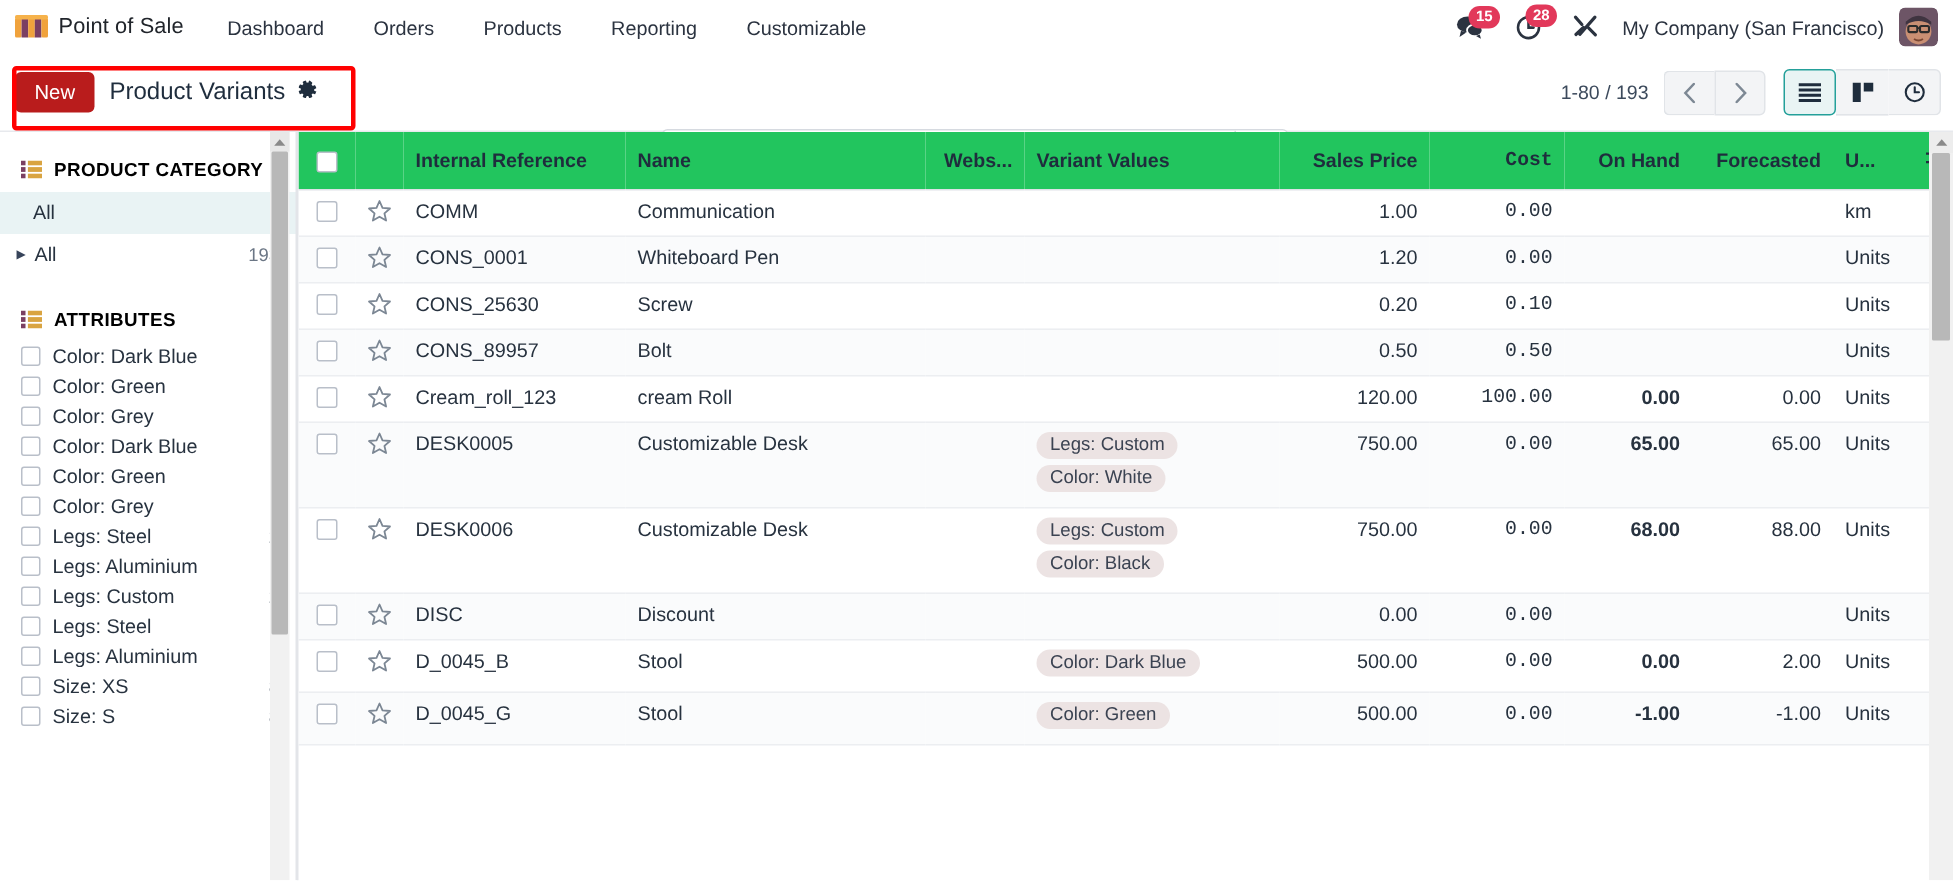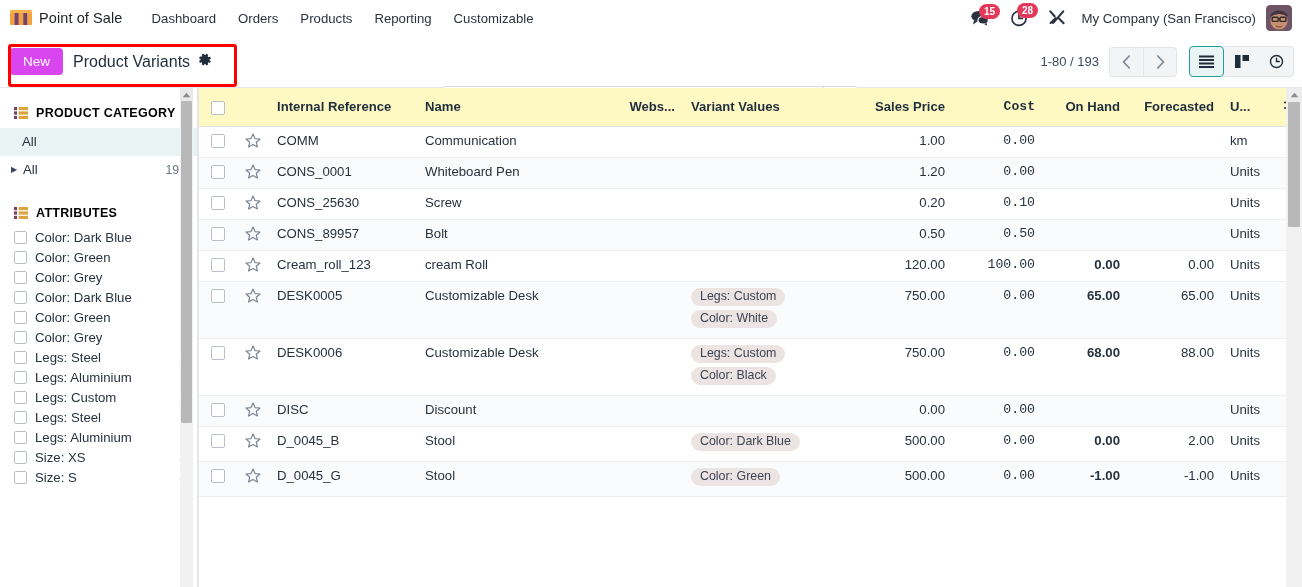--- a/index.html
+++ b/index.html
@@ -29,21 +29,21 @@
   }
   .brand-logo {
     width: 22px; height: 17px;
     display: block;
   }
   .brand-name {
     font-size: 14.5px;
     color: #21252b;
     letter-spacing: .1px;
   }
-  .nav-links { display: flex; align-items: center; gap: 0; }
+  .nav-links { display: flex; align-items: center; gap: 11px; }
   .nav-link {
     font-size: 13.2px;
     color: #2b3340;
     padding: 6px 11px;
     cursor: pointer;
     white-space: nowrap;
   }
   .nav-right {
     margin-left: auto;
     display: flex;
@@ -104,21 +104,21 @@
   .red-annotation {
     position: absolute;
     left: 8px; top: 44px;
     width: 229px; height: 43px;
     border: 3px solid #ff0000;
     border-radius: 3px;
     pointer-events: none;
     z-index: 30;
   }
   .btn-new {
-    background: #d946ef;
+    background: #b91c1c;
     color: #ffffff;
     border: none;
     border-radius: 4px;
     font-size: 13.5px;
     padding: 6px 13px;
     cursor: pointer;
     font-family: inherit;
   }
   .breadcrumb {
     font-size: 16px;
@@ -311,21 +311,21 @@
     background: #fff;
     border-left: 1px solid #e3e5e9;
   }
   table.olist {
     width: 1070px;
     border-collapse: collapse;
     table-layout: fixed;
     font-size: 13.2px;
   }
   table.olist thead th {
-    background: #fef9c3;
+    background: #22c55e;
     border-bottom: 1px solid #dfe2e7;
     font-weight: bold;
     color: #1f2d3d;
     height: 38px;
     padding: 0 8px;
     font-size: 13.1px;
     white-space: nowrap;
     text-align: left;
     cursor: pointer;
     user-select: none;

